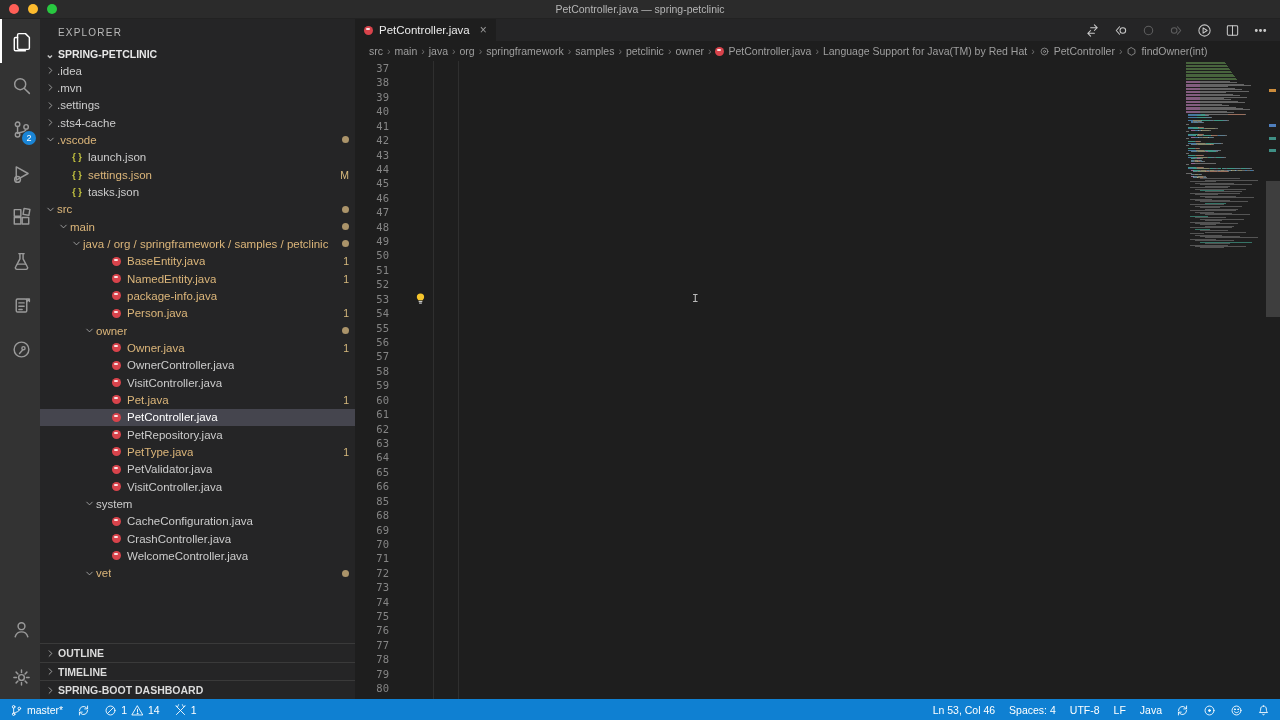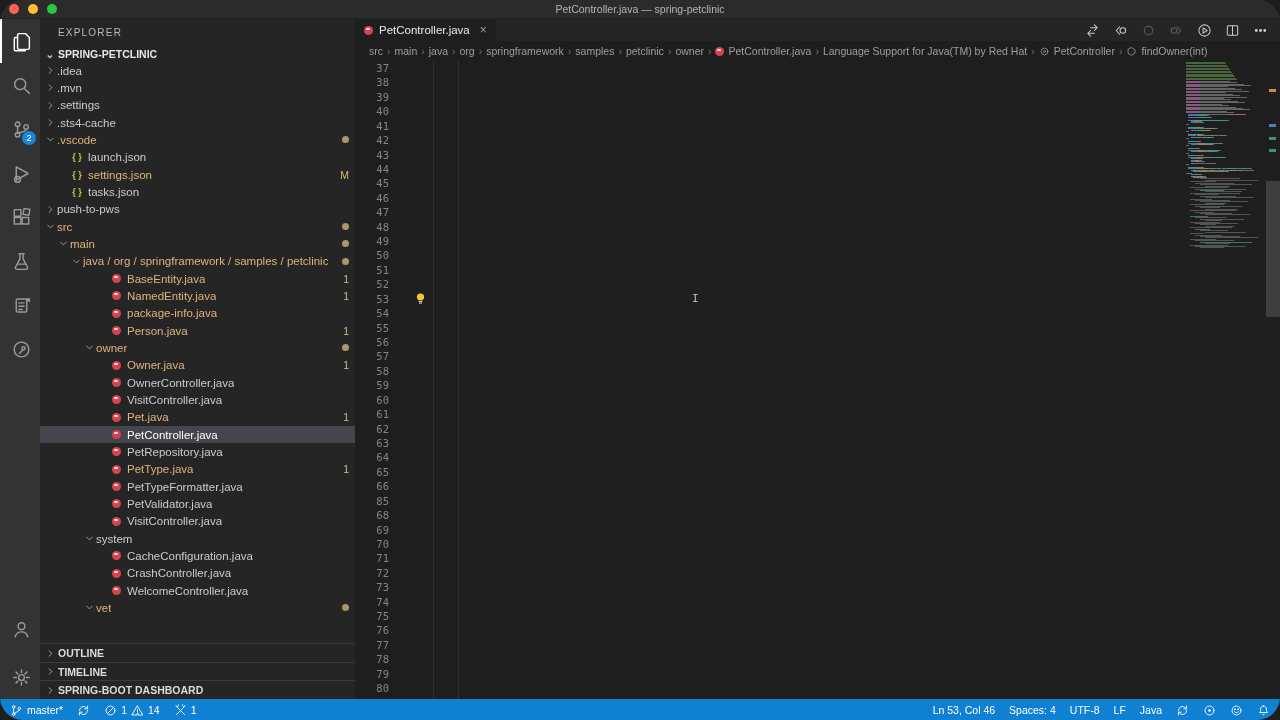--- a/index.html
+++ b/index.html
@@ -1,16 +1,16 @@
 <!DOCTYPE html>
 <html><head>
 <meta charset="utf-8">
 <style>
   html,body{margin:0;padding:0;background:#1e1e1e;}
-  .window{position:relative;width:1280px;height:720px;overflow:hidden;font-family:"Liberation Sans",sans-serif;color:#cccccc;background:#14532d;border-radius:23px;}
+  .window{position:relative;width:1280px;height:720px;overflow:hidden;font-family:"Liberation Sans",sans-serif;color:#cccccc;background:#14532d;}
   
   .titlebar{height:18px;background:#2b2b2b;display:flex;align-items:center;justify-content:center;font-size:10.5px;color:#b5b5b5;position:relative;border-bottom:1px solid #222;}
   .lights{position:absolute;left:9px;top:4px;display:flex;gap:9px;}
   .light{width:10px;height:10px;border-radius:50%;}
   .l-red{background:#ff5f57}.l-yel{background:#febc2e}.l-grn{background:#28c840}
   .main{display:flex;height:680px;}
   
   .activitybar{width:40px;background:#333333;flex:none;display:flex;flex-direction:column;align-items:stretch;}
   .ab-item{height:44px;display:flex;align-items:center;justify-content:center;color:#9a9a9a;position:relative;border-left:2px solid transparent;}
   .ab-item.active{color:#ffffff;border-left:2px solid #ffffff;}
@@ -254,30 +254,20 @@
             <span class="chev"></span>
             <span class="f-ico">
               <span class="json-ico">{ }</span>
             </span>
             <span class="lbl">tasks.json</span>
           </div>
           <div class="row" style="padding-left: 4px;">
             <span class="chev">
               <span style="display: inline-flex;">
                 <svg viewBox="0 0 16 16" fill="none" stroke="currentColor" stroke-width="1.1" stroke-linecap="round" stroke-linejoin="round" style="width: 11px; height: 11px;">
-                  <path d="M6 4l4 4-4 4"></path>
-                </svg>
-              </span>
-            </span>
-            <span class="lbl">push-to-pws</span>
-          </div>
-          <div class="row" style="padding-left: 4px;">
-            <span class="chev">
-              <span style="display: inline-flex;">
-                <svg viewBox="0 0 16 16" fill="none" stroke="currentColor" stroke-width="1.1" stroke-linecap="round" stroke-linejoin="round" style="width: 11px; height: 11px;">
                   <path d="M4 6l4 4 4-4"></path>
                 </svg>
               </span>
             </span>
             <span class="lbl mod">src</span>
             <span class="gitdot"></span>
           </div>
           <div class="row" style="padding-left: 17px;">
             <span class="chev">
               <span style="display: inline-flex;">
@@ -386,27 +376,20 @@
             </span>
             <span class="lbl">PetRepository.java</span>
           </div>
           <div class="row" style="padding-left: 56px;">
             <span class="chev"></span>
             <span class="f-ico">
               <span class="java-ico"></span>
             </span>
             <span class="lbl mod">PetType.java</span>
             <span class="right-meta">1</span>
-          </div>
-          <div class="row" style="padding-left: 56px;">
-            <span class="chev"></span>
-            <span class="f-ico">
-              <span class="java-ico"></span>
-            </span>
-            <span class="lbl">PetTypeFormatter.java</span>
           </div>
           <div class="row" style="padding-left: 56px;">
             <span class="chev"></span>
             <span class="f-ico">
               <span class="java-ico"></span>
             </span>
             <span class="lbl">PetValidator.java</span>
           </div>
           <div class="row" style="padding-left: 56px;">
             <span class="chev"></span>

